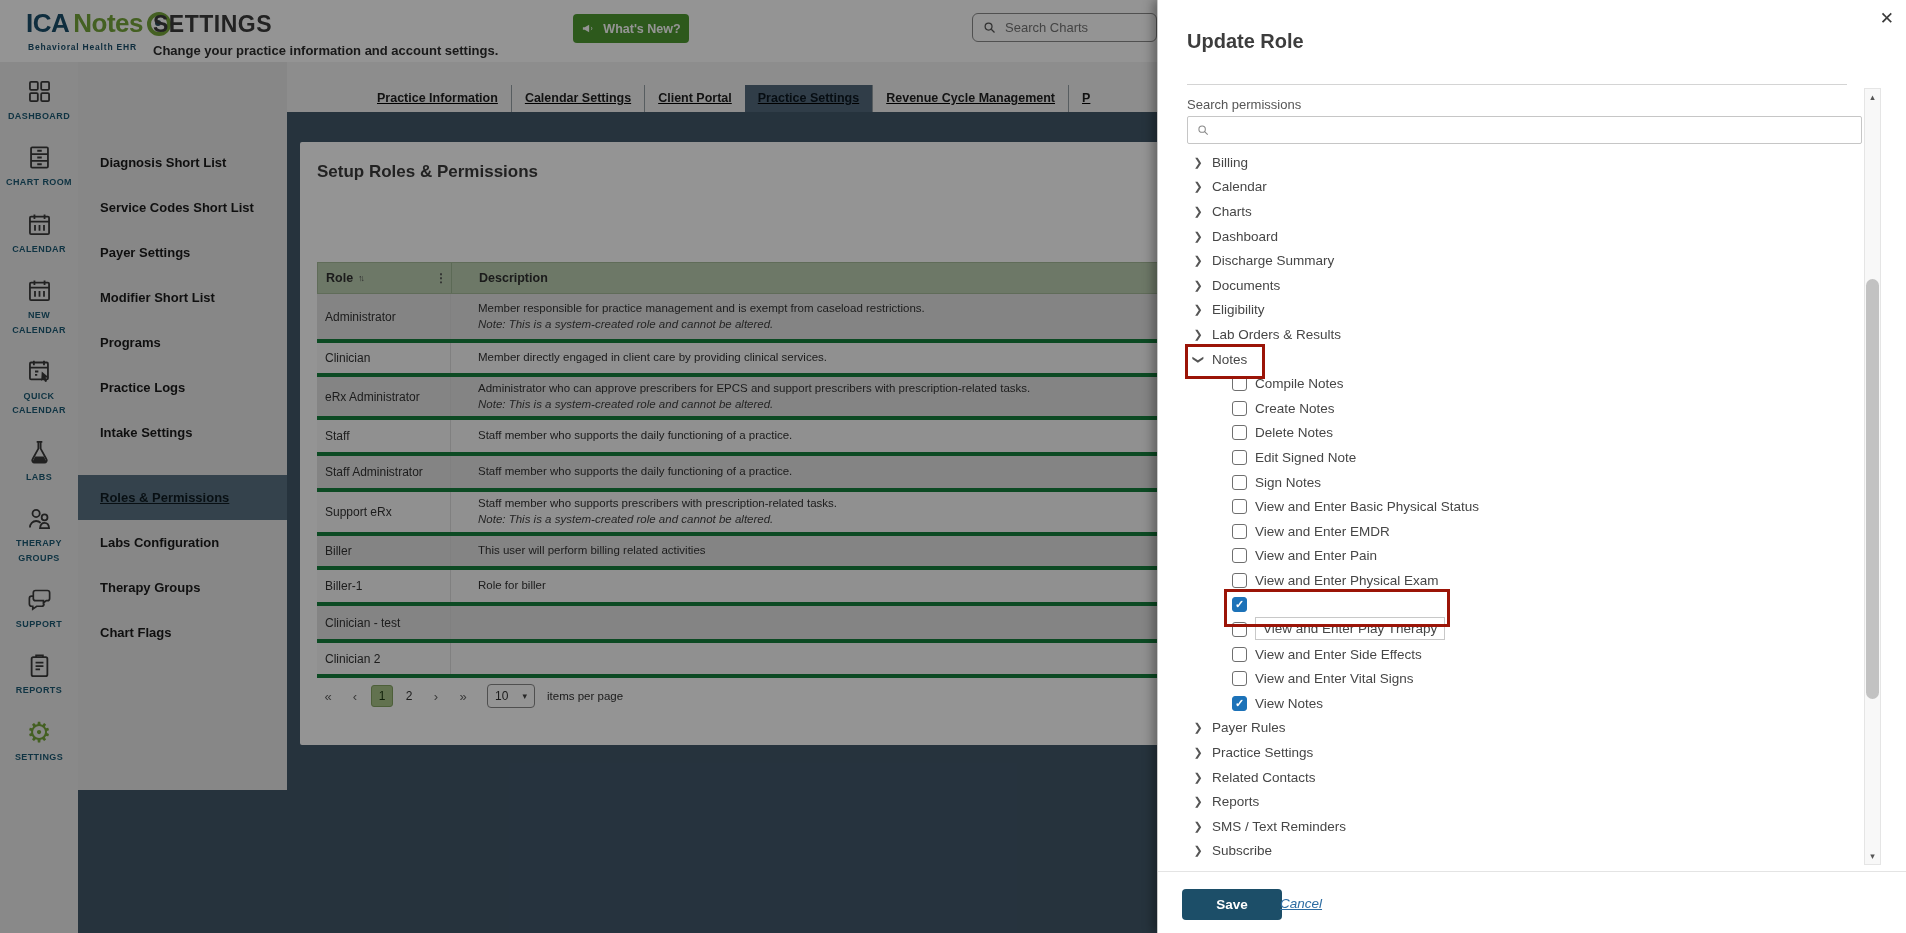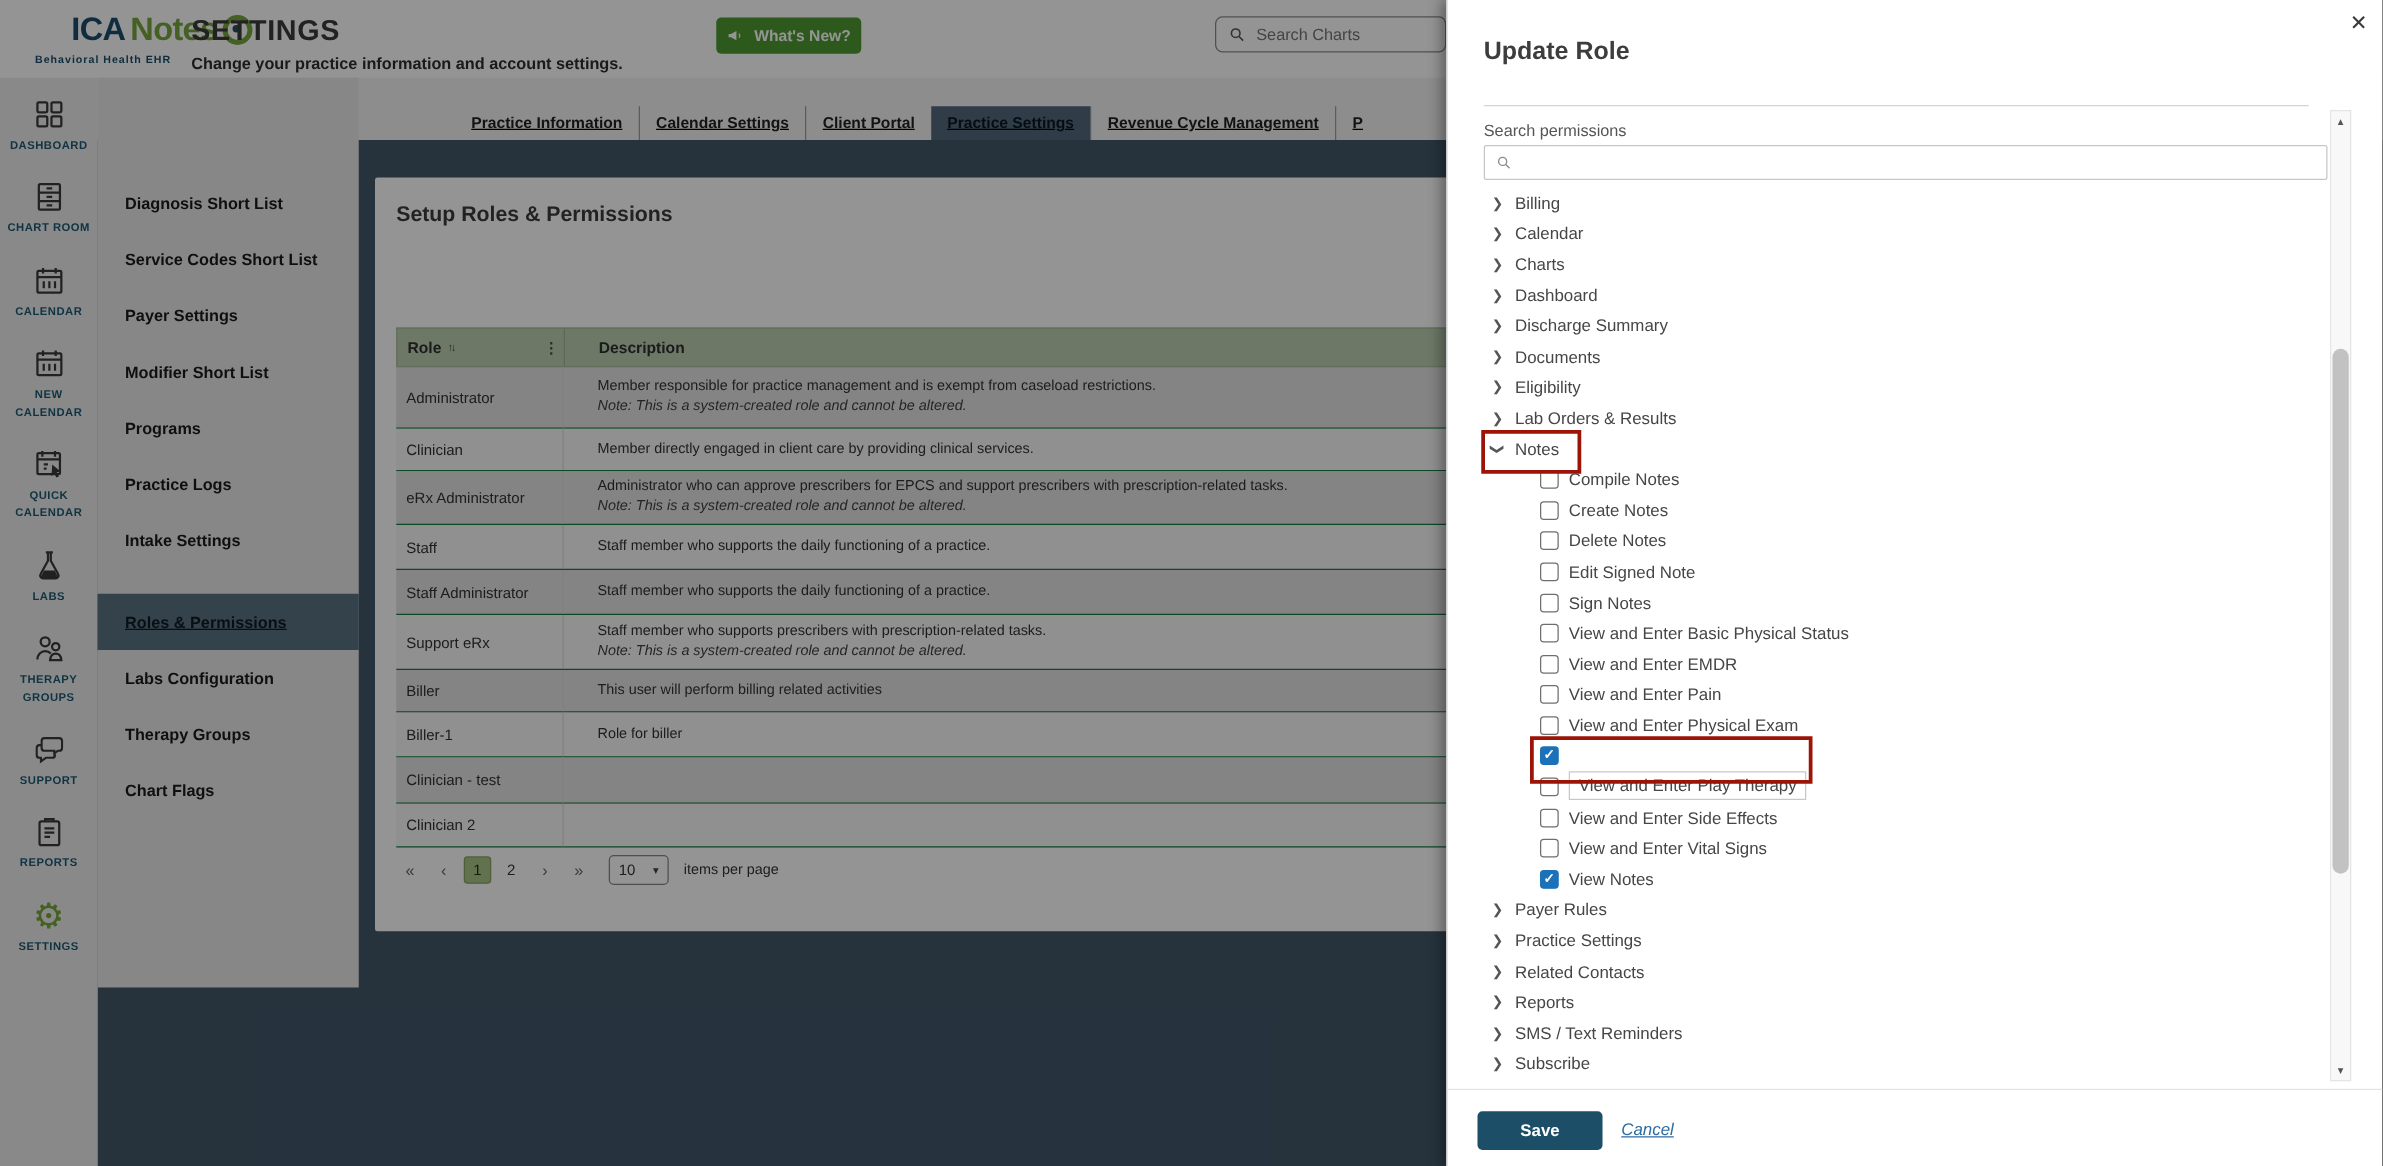--- a/index.html
+++ b/index.html
@@ -1,21 +1,21 @@
 <!DOCTYPE html>
 <html><head>
 <meta charset="utf-8">
 <style>
   html,body{margin:0;padding:0;background:#1e1e1e;font-family:"Liberation Sans",sans-serif;}
   .stage{position:relative;width:1906px;height:933px;overflow:hidden;background:#ffffff;}
   .abs{position:absolute;}
 
   
   .header{left:0;top:0;width:1906px;height:62px;background:#ffffff;z-index:3;}
-  .logo{left:26px;top:8px;display:flex;align-items:center;gap:4px;margin-left:31px;}
+  .logo{left:26px;top:8px;display:flex;align-items:center;gap:4px;}
   .logo .ica{font-size:26px;font-weight:bold;color:#1a4f6b;letter-spacing:-0.5px;}
   .logo .notes{font-size:26px;font-weight:bold;color:#76a63b;letter-spacing:-0.5px;}
   .logo-circle{width:16px;height:16px;border:4px solid #76a63b;border-radius:50%;position:relative;display:inline-block;}
   .logo-circle::after{content:"";position:absolute;left:4px;top:4px;width:6px;height:6px;background:#2b4e5e;border-radius:50%;}
   .logo-tagline{left:28px;top:42px;font-size:8.5px;letter-spacing:0.8px;color:#1a4f6b;font-weight:bold;}
   .page-title{left:153px;top:11px;font-size:23px;font-weight:800;color:#3b3b3b;letter-spacing:0.5px;}
   .page-subtitle{left:153px;top:43px;font-size:13px;font-weight:bold;color:#2e2e2e;}
   .whats-new{left:573px;top:14px;width:116px;height:29px;background:#4f9a31;border-radius:4px;display:flex;align-items:center;justify-content:center;gap:7px;color:#fff;font-size:12.5px;font-weight:bold;cursor:pointer;}
   .search-charts{left:972px;top:13px;width:185px;height:29px;border:1.5px solid #8a8a8a;border-radius:6px;background:#fff;display:flex;align-items:center;padding-left:9px;gap:6px;box-sizing:border-box;}
   .search-charts input{border:none;outline:none;font-size:13px;color:#444;width:120px;font-family:"Liberation Sans",sans-serif;background:transparent;}
@@ -43,21 +43,21 @@
   .wrapper{left:78px;top:112px;width:1828px;height:821px;background:#42586a;z-index:1;}
   .card{left:300px;top:142px;width:1580px;height:603px;background:#ffffff;border-radius:2px;z-index:1;}
   .card-title{position:absolute;left:17px;top:20px;font-size:17px;font-weight:bold;color:#3c3c3c;}
 
   .rtable{position:absolute;left:17px;top:120px;width:1546px;}
   .thead{display:flex;height:32px;background:#bccfb2;border:1px solid #a6bb99;box-sizing:border-box;align-items:center;font-size:12.5px;font-weight:bold;color:#2f2f2f;}
   .th-role{width:133px;display:flex;align-items:center;padding-left:8px;box-sizing:border-box;gap:5px;height:100%;}
   .th-sort{font-size:9px;color:#4d4d4d;letter-spacing:-2px;}
   .th-kebab{margin-left:auto;margin-right:4px;color:#4d4d4d;font-size:12px;}
   .th-desc{flex:1;padding-left:27px;border-left:1px solid #9fb795;height:100%;display:flex;align-items:center;}
-  .trow{display:flex;border-bottom:1px solid #15803d;box-sizing:border-box;justify-content:center;}
+  .trow{display:flex;border-bottom:4px solid #15803d;box-sizing:border-box;justify-content:center;}
   .trow:nth-child(odd){background:#f8f8f8;}
   .trow:nth-child(even){background:#e4e4e4;}
   .td-role{width:133px;padding-left:8px;box-sizing:border-box;font-size:12px;color:#333;display:flex;align-items:center;}
   .td-desc{flex:1;padding-left:27px;border-left:1px solid #dcdcdc;font-size:11.5px;color:#333;display:flex;flex-direction:column;justify-content:center;line-height:1.35;overflow:hidden;white-space:nowrap;}
   .td-note{font-style:italic;color:#3f3f3f;}
 
   .pager{position:absolute;left:17px;top:542px;display:flex;align-items:center;gap:5px;}
   .pg-btn{width:22px;height:22px;display:flex;align-items:center;justify-content:center;font-size:13px;color:#666;cursor:pointer;}
   .pg-num{width:22px;height:22px;display:flex;align-items:center;justify-content:center;font-size:12px;color:#333;cursor:pointer;border-radius:3px;}
   .pg-num.current{background:#a9c489;color:#1d3a10;border:1px solid #85a463;box-sizing:border-box;}
@@ -94,21 +94,21 @@
   .redbox-play{left:66px;top:589px;width:220px;height:32px;}
 
   .vscroll{position:absolute;left:706px;top:88px;width:17px;height:777px;background:#f8f8f8;border:1px solid #e5e5e5;box-sizing:border-box;}
   .vs-up,.vs-down{position:absolute;left:0;width:15px;height:16px;display:flex;align-items:center;justify-content:center;font-size:9px;color:#555;cursor:pointer;}
   .vs-up{top:0;}
   .vs-down{bottom:0;}
   .vs-thumb{position:absolute;left:1px;top:190px;width:13px;height:420px;background:#c2c2c2;border-radius:7px;cursor:pointer;}
 
   .panel-footer-line{position:absolute;left:0;top:871px;width:749px;height:1px;background:#e4e4e4;}
   .save-btn{position:absolute;left:24px;top:889px;width:100px;height:31px;background:#1c4e68;border-radius:4px;color:#fff;font-size:13.5px;font-weight:bold;display:flex;align-items:center;justify-content:center;cursor:pointer;}
-  .cancel-link{position:absolute;left:122px;top:896px;font-size:13.5px;font-style:italic;text-decoration:underline;color:#2d6ca2;cursor:pointer;margin-left:17px;}
+  .cancel-link{position:absolute;left:122px;top:896px;font-size:13.5px;font-style:italic;text-decoration:underline;color:#2d6ca2;cursor:pointer;}
 </style>
 </head>
 <body>
 
 <div class="stage">
 
   <div class="abs header">
     <div class="abs logo">
       <span class="ica">ICA</span>
         <span class="notes">Notes</span>

